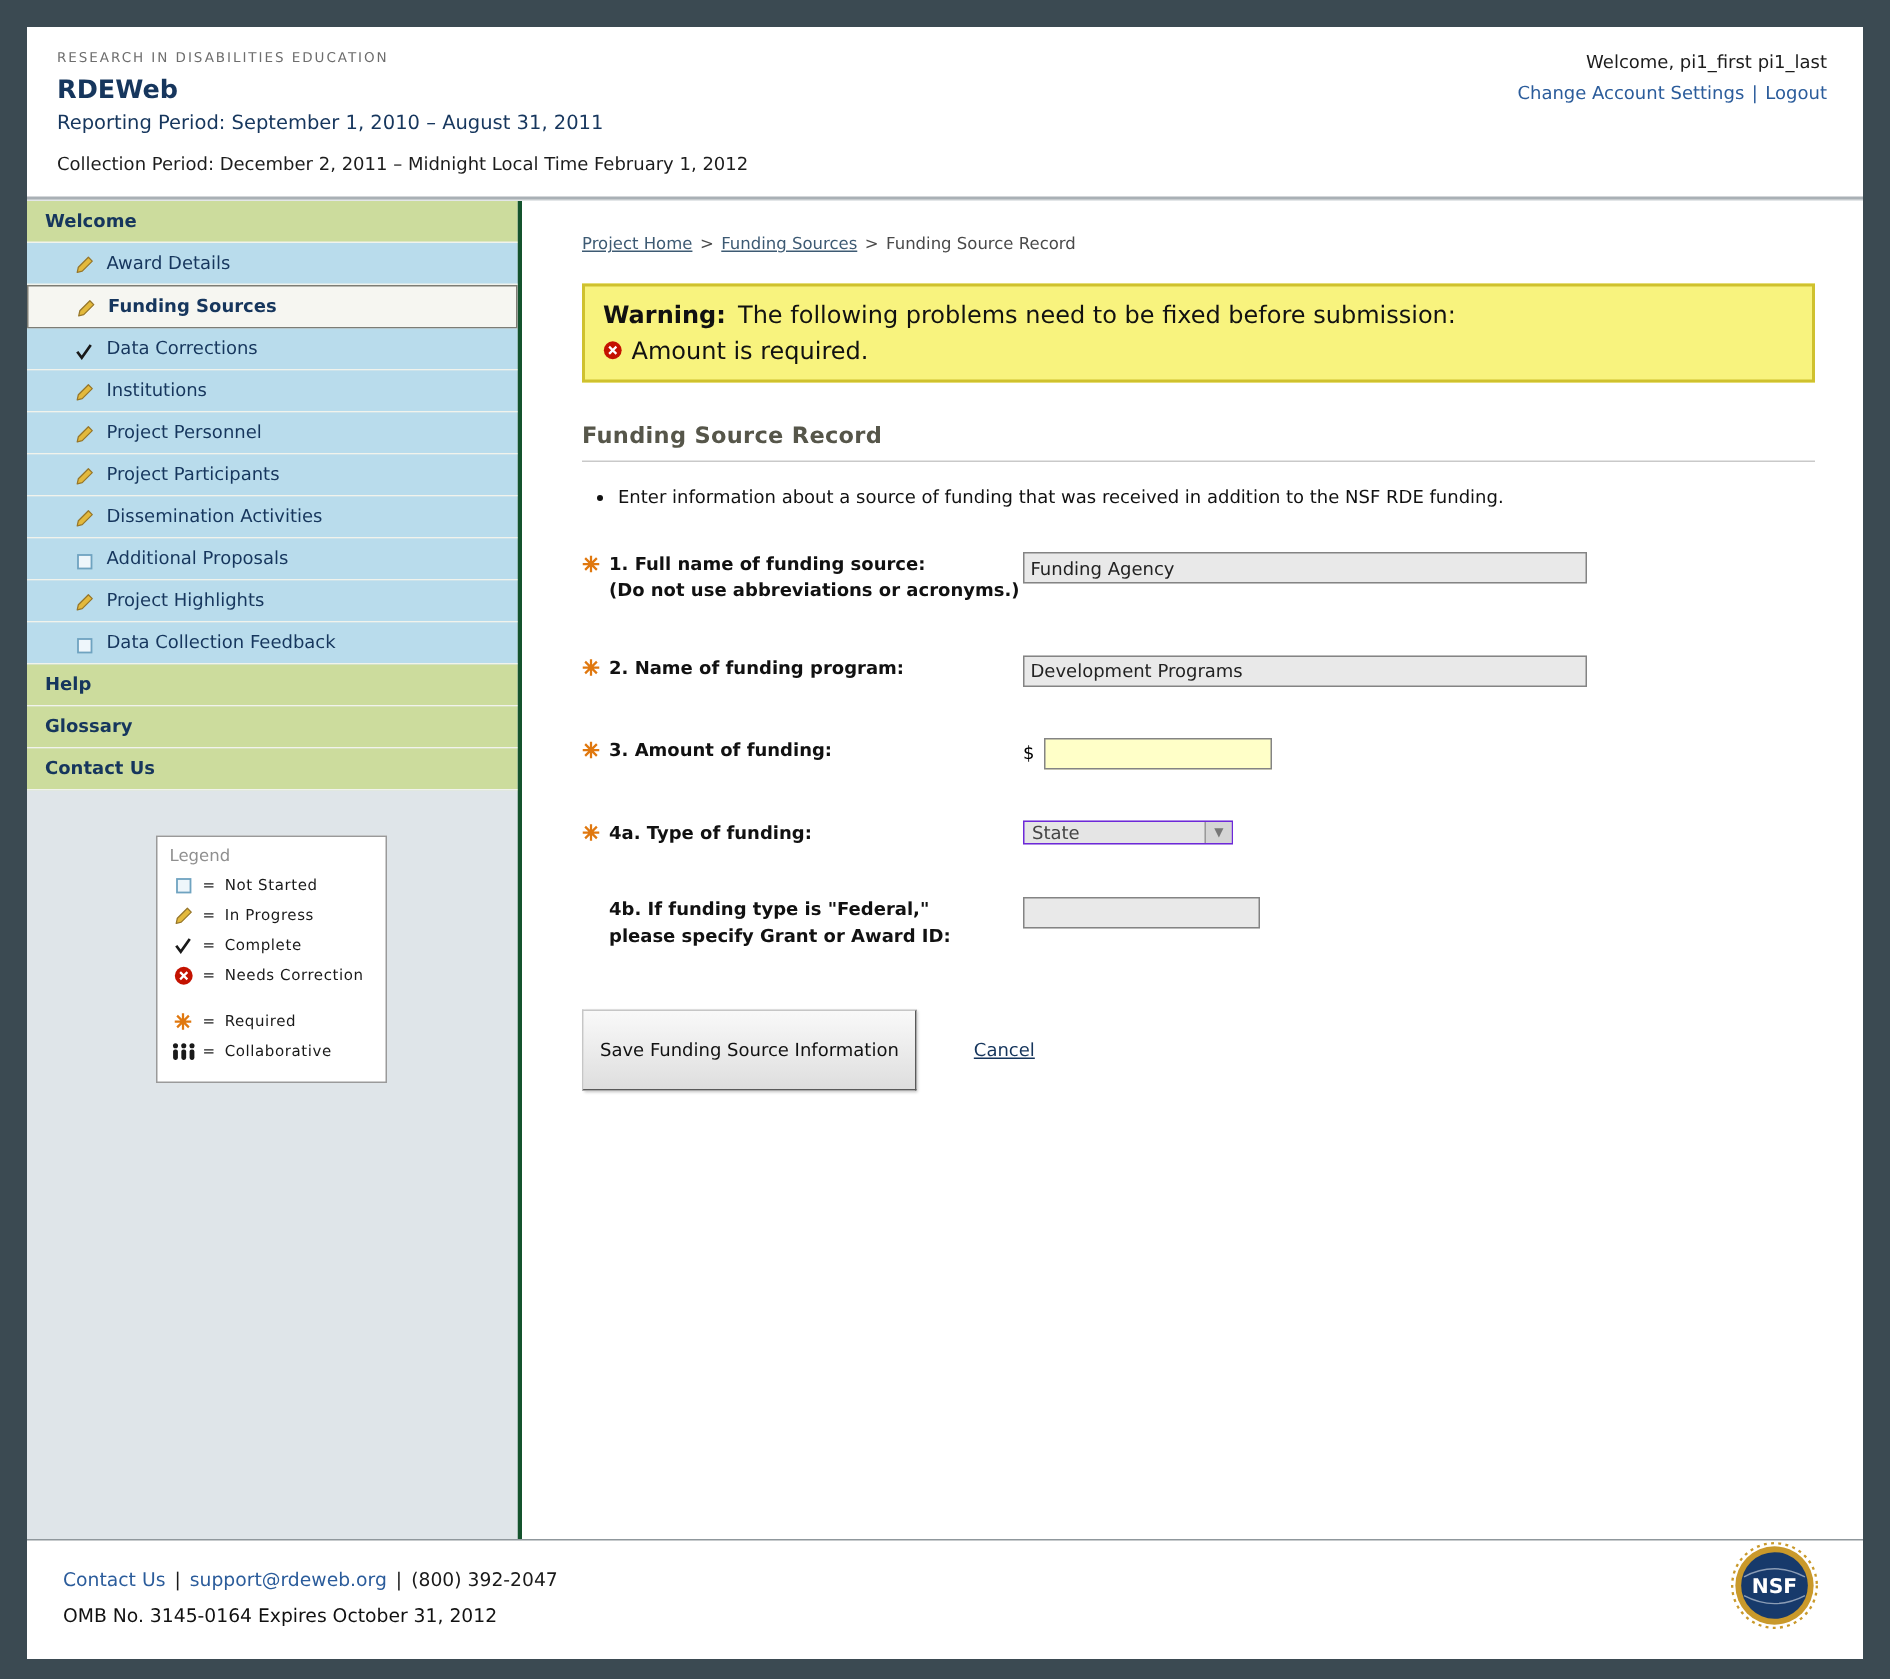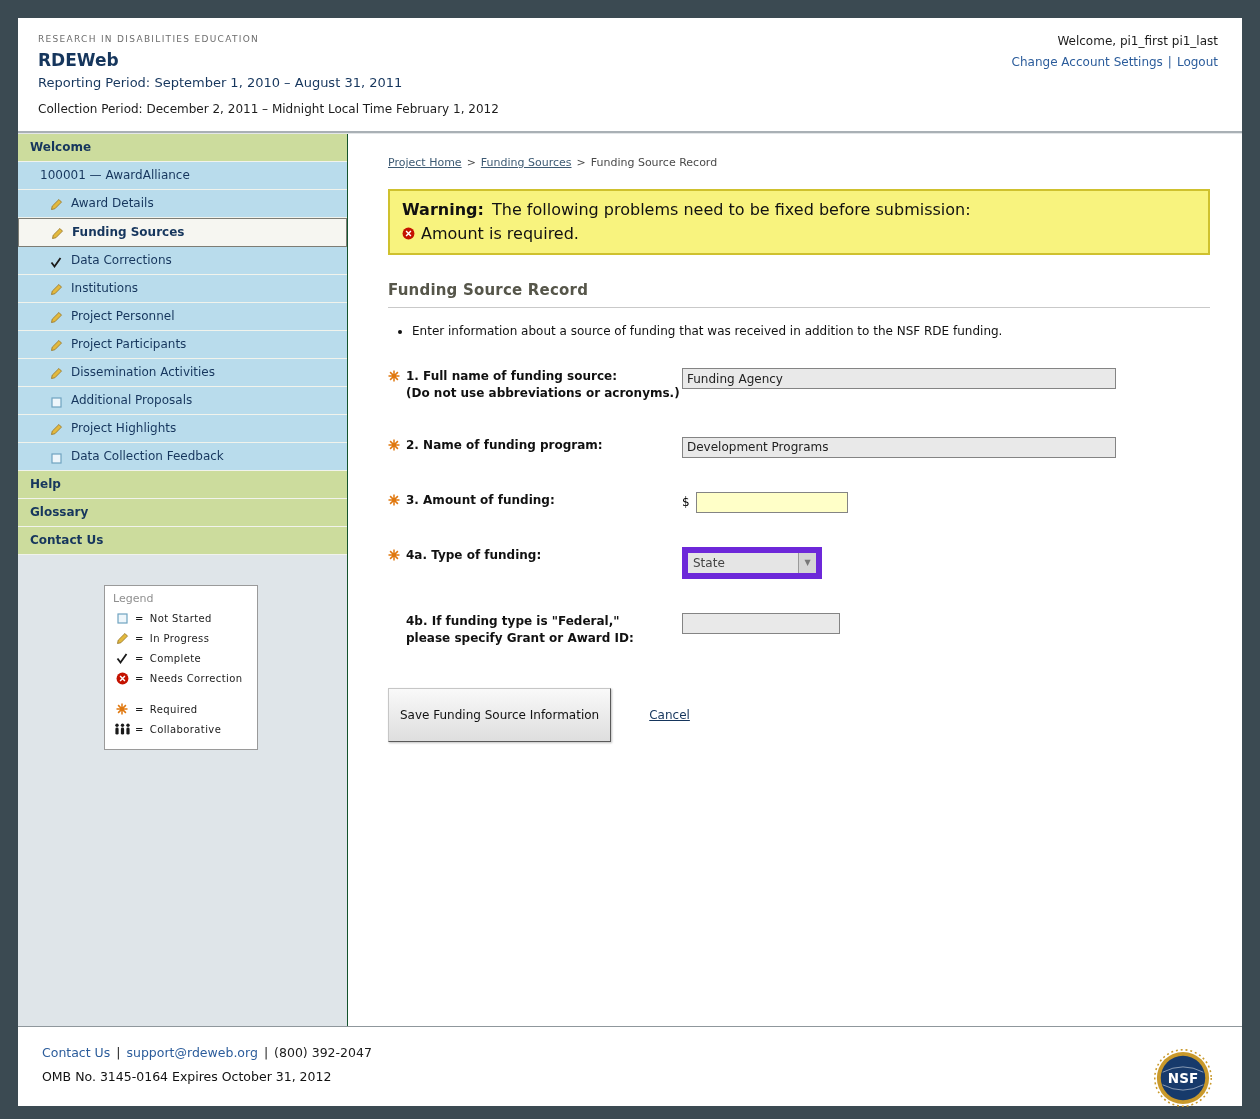--- a/index.html
+++ b/index.html
@@ -13,21 +13,21 @@
   .reporting{font-size:13px;color:#16365d;margin-bottom:12px;}
   .collection{font-size:12px;color:#1c1c1c;}
   .header-right{position:absolute;top:16px;right:24px;text-align:right;font-size:12px;color:#1c1c1c;}
   .header-links{margin-top:7px;}
   .header-links a{color:#2b5c9b;text-decoration:none;cursor:pointer;}
   .header-links .sep{margin:0 5px;color:#2b5c9b;}
   .divider{height:2px;background:#a9b0b5;border-bottom:1px solid #e3e6e8;}
 
   
   .body-row{display:flex;min-height:892px;align-items:stretch;}
-  .sidebar{width:330px;min-width:330px;box-sizing:border-box;border-right:1px solid #14532d;display:flex;flex-direction:column;background:#dfe5e9;}
+  .sidebar{width:330px;min-width:330px;box-sizing:border-box;border-right:3px solid #14532d;display:flex;flex-direction:column;background:#dfe5e9;}
   .nav-item{font-size:12px;color:#16365d;padding:6px 8px 6px 10px;border-bottom:1px solid #f1f3ec;display:flex;align-items:center;cursor:pointer;line-height:15px;}
   .nav-item.green{background:#ccdc9d;font-weight:bold;padding-left:12px;}
   .nav-item.award{background:#b9dcec;padding-left:22px;}
   .nav-item.sub{background:#b9dcec;padding-left:30px;align-items:flex-end;}
   .nav-item.selected{background:#f6f6f1;border:1px solid #7d7d75;font-weight:bold;}
   .nav-item .ico{width:16px;min-width:16px;margin-right:7px;display:inline-flex;justify-content:center;align-items:center;}
   .sidebar-fill{flex:1;background:#dfe5e9;}
 
   .legend-box{width:154px;margin:30px 0 0 86px;background:#ffffff;border:1px solid #9a9a9a;padding:6px 8px 14px;box-sizing:border-box;}
   .legend-title{color:#8f8f8f;font-size:11px;}
@@ -49,37 +49,37 @@
   ul.instruction{margin:16px 0 0 24px;padding:0;}
   ul.instruction li{font-size:12px;color:#111;}
 
   .form{margin-top:30px;}
   .form-row{display:flex;margin-bottom:34px;}
   .label-col{width:294px;min-width:294px;box-sizing:border-box;font-size:12px;font-weight:bold;color:#111;display:flex;line-height:1.45;}
   .label-col.no-star{padding-left:18px;}
   .req{width:13px;min-width:13px;margin-right:5px;padding-top:2px;display:inline-flex;}
   .input-col{display:flex;align-items:flex-start;}
   input.txt{height:21px;box-sizing:border-box;border:1px solid #848484;background:#e9e9e9;font-size:12px;padding:2px 4px;color:#222;font-family:inherit;}
-  .w-wide{width:434px;}
+  .w-wide{width:376px;}
   input.amount{width:152px;background:#ffffc8;}
   .currency{font-size:12px;margin-right:6px;padding-top:3px;}
-  .selectbox{width:140px;height:32px;border:6px solid #6d28d9;background:#e5e5e5;display:flex;align-items:center;justify-content:space-between;font-size:12px;color:#444;box-sizing:border-box;padding-left:5px;cursor:default;}
+  .selectbox{width:140px;height:16px;border:1px solid #6d28d9;background:#e5e5e5;display:flex;align-items:center;justify-content:space-between;font-size:12px;color:#444;box-sizing:border-box;padding-left:5px;cursor:default;}
   .selectbox .arrow{width:17px;height:100%;background:#d5d5d5;border-left:1px solid #9a9a9a;display:flex;align-items:center;justify-content:center;font-size:8px;color:#777;}
   .w-grant{width:158px;}
   .actions{margin-top:40px;display:flex;align-items:center;}
   .save-btn{font-family:inherit;font-size:12px;color:#111;padding:19px 11px;background:linear-gradient(#f9f9f9,#dedede);border:1px solid;border-color:#c6c6c6 #5a5a5a #5a5a5a #c6c6c6;box-shadow:1px 1px 2px rgba(0,0,0,.25);cursor:pointer;}
   .cancel-link{margin-left:38px;font-size:12px;color:#15355c;text-decoration:underline;cursor:pointer;}
 
   
   .footer{border-top:1px solid #8f979c;position:relative;padding:18px 24px 22px;box-sizing:border-box;min-height:76px;}
   .f-line1{font-size:12.5px;color:#1a1a1a;}
   .f-line1 a{color:#2b5c9b;text-decoration:none;cursor:pointer;}
   .f-line1 .sep{margin:0 6px;}
   .f-line2{margin-top:9px;font-size:12.5px;color:#111;}
-  .nsf{position:absolute;right:30px;top:22px;}
+  .nsf{position:absolute;right:30px;top:1px;}
 </style>
 </head>
 <body>
 
 <div class="page">
 
   <div class="header">
     <div class="eyebrow">RESEARCH IN DISABILITIES EDUCATION</div>
     <div class="app-name">RDEWeb</div>
     <div class="reporting">Reporting Period: September 1, 2010 – August 31, 2011</div>
@@ -91,23 +91,20 @@
       </div>
     </div>
   </div>
   <div class="divider"></div>
 
   <div class="body-row">
 
     <div class="sidebar">
       <div class="nav-item green">
         <span>Welcome</span>
-      </div>
-      <div class="nav-item award">
-        <span>100001 — AwardAlliance</span>
       </div>
       <div class="nav-item sub">
         <span class="ico">
             <svg width="13" height="13" viewBox="0 0 14 14">
               <path d="M9.6 1.6l2.8 2.8L5.2 11.6 1.6 12.4l.8-3.6z" fill="#e3b93c" stroke="#96762a" stroke-width="0.9" stroke-linejoin="round"></path>
             </svg>
           </span>
         <span>Award Details</span>
       </div>
       <div class="nav-item sub selected">

